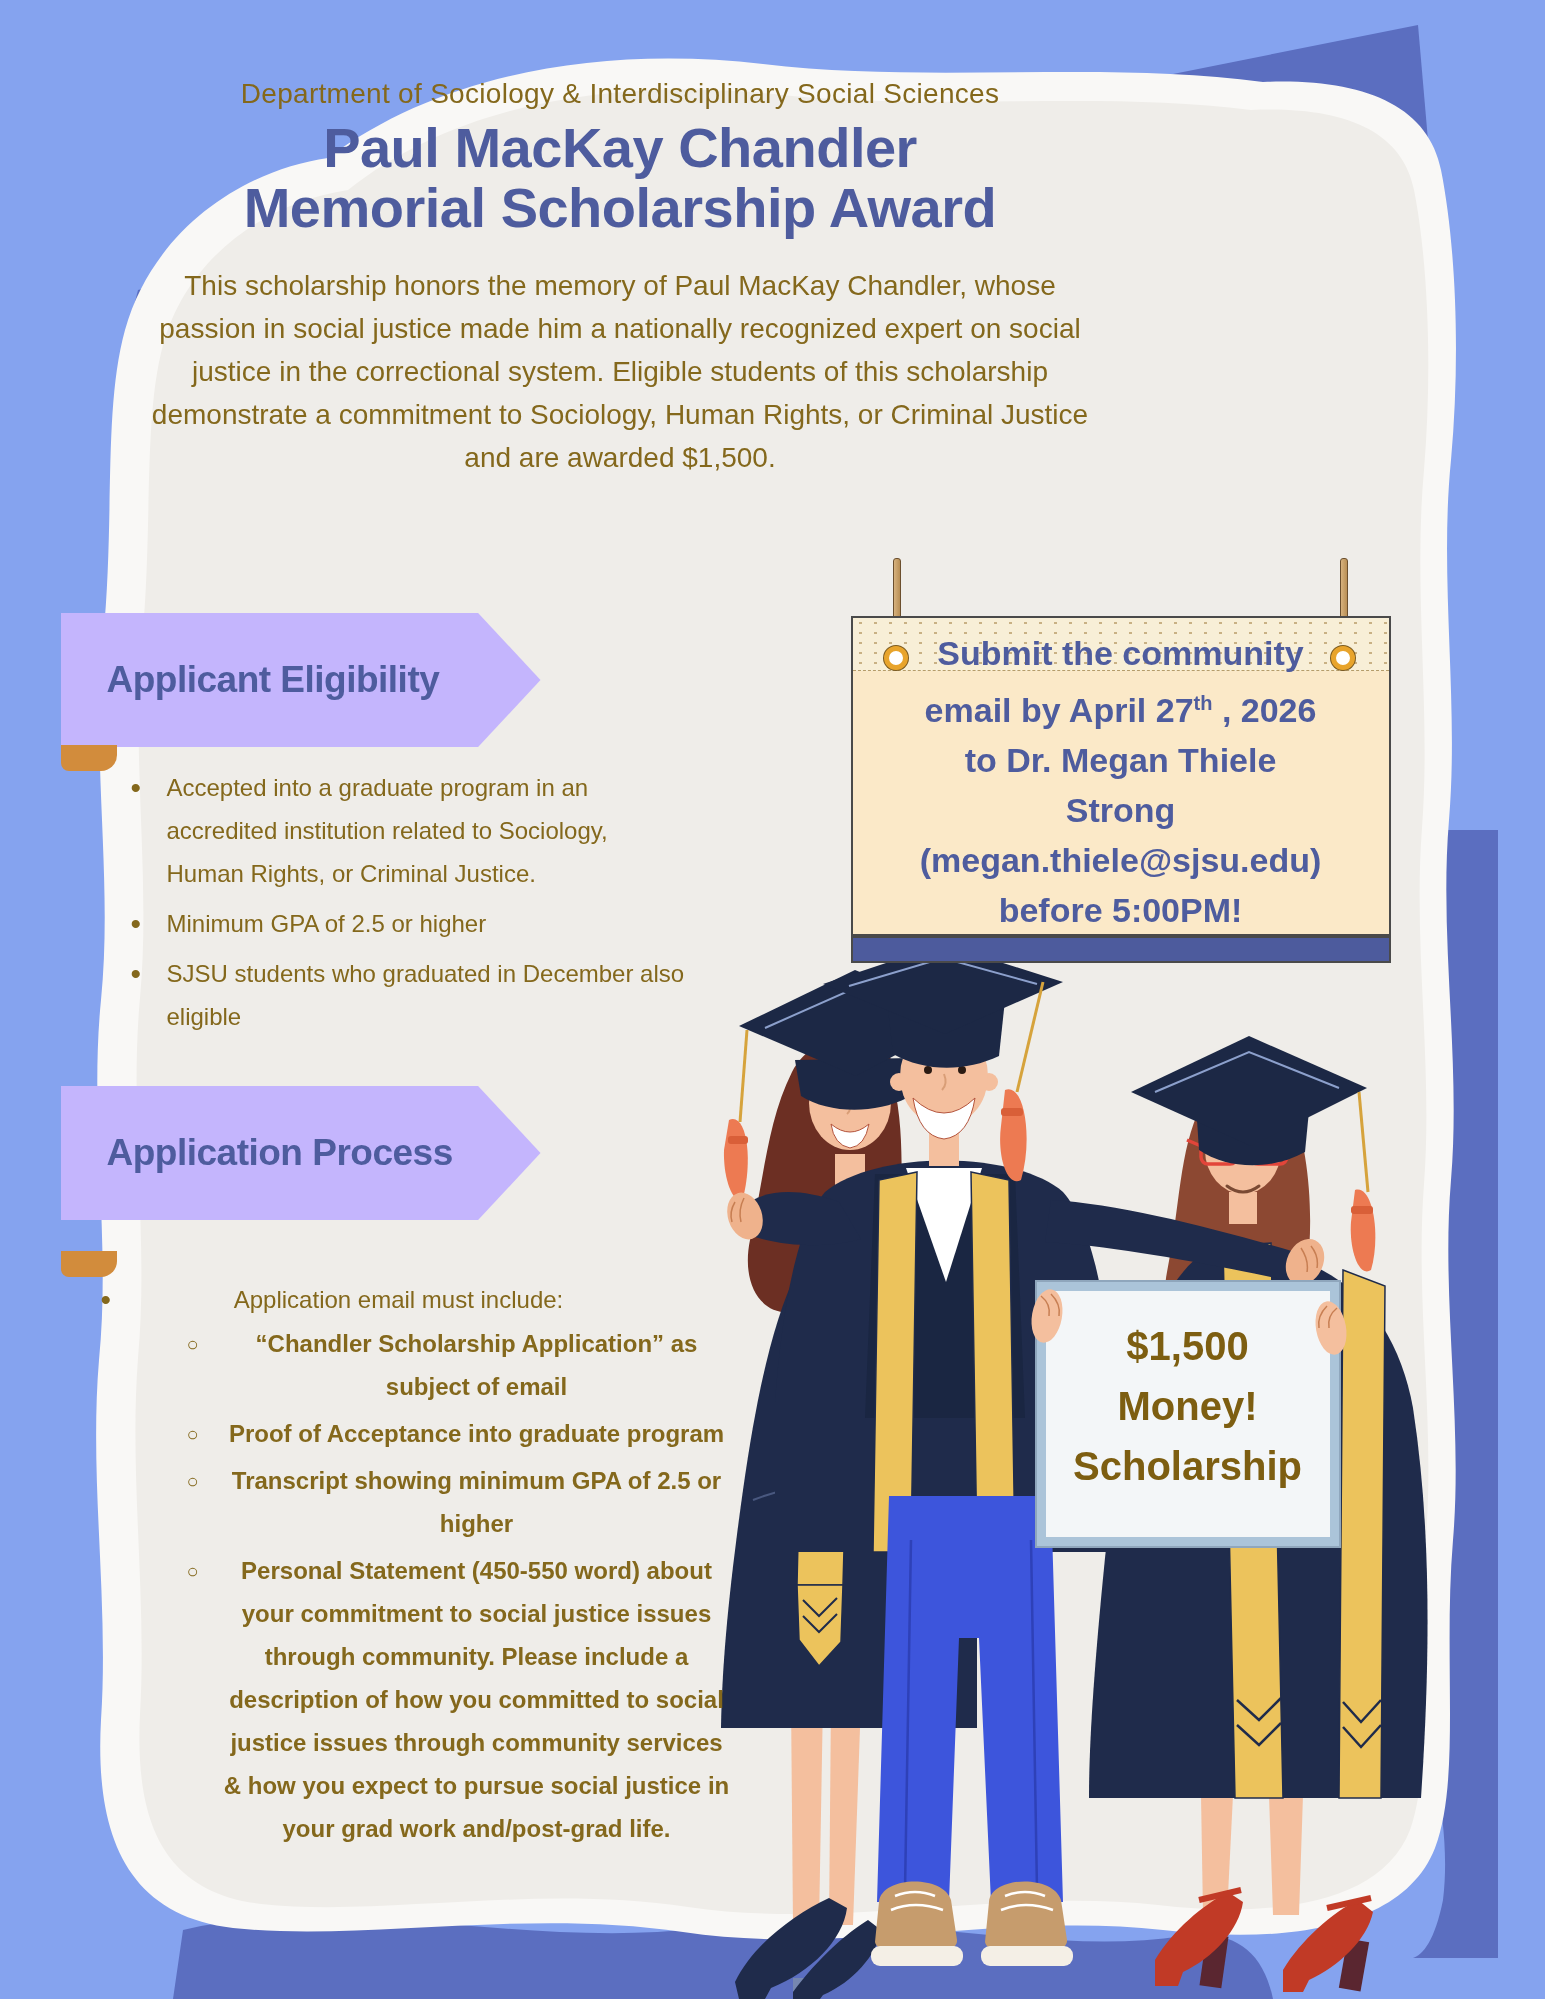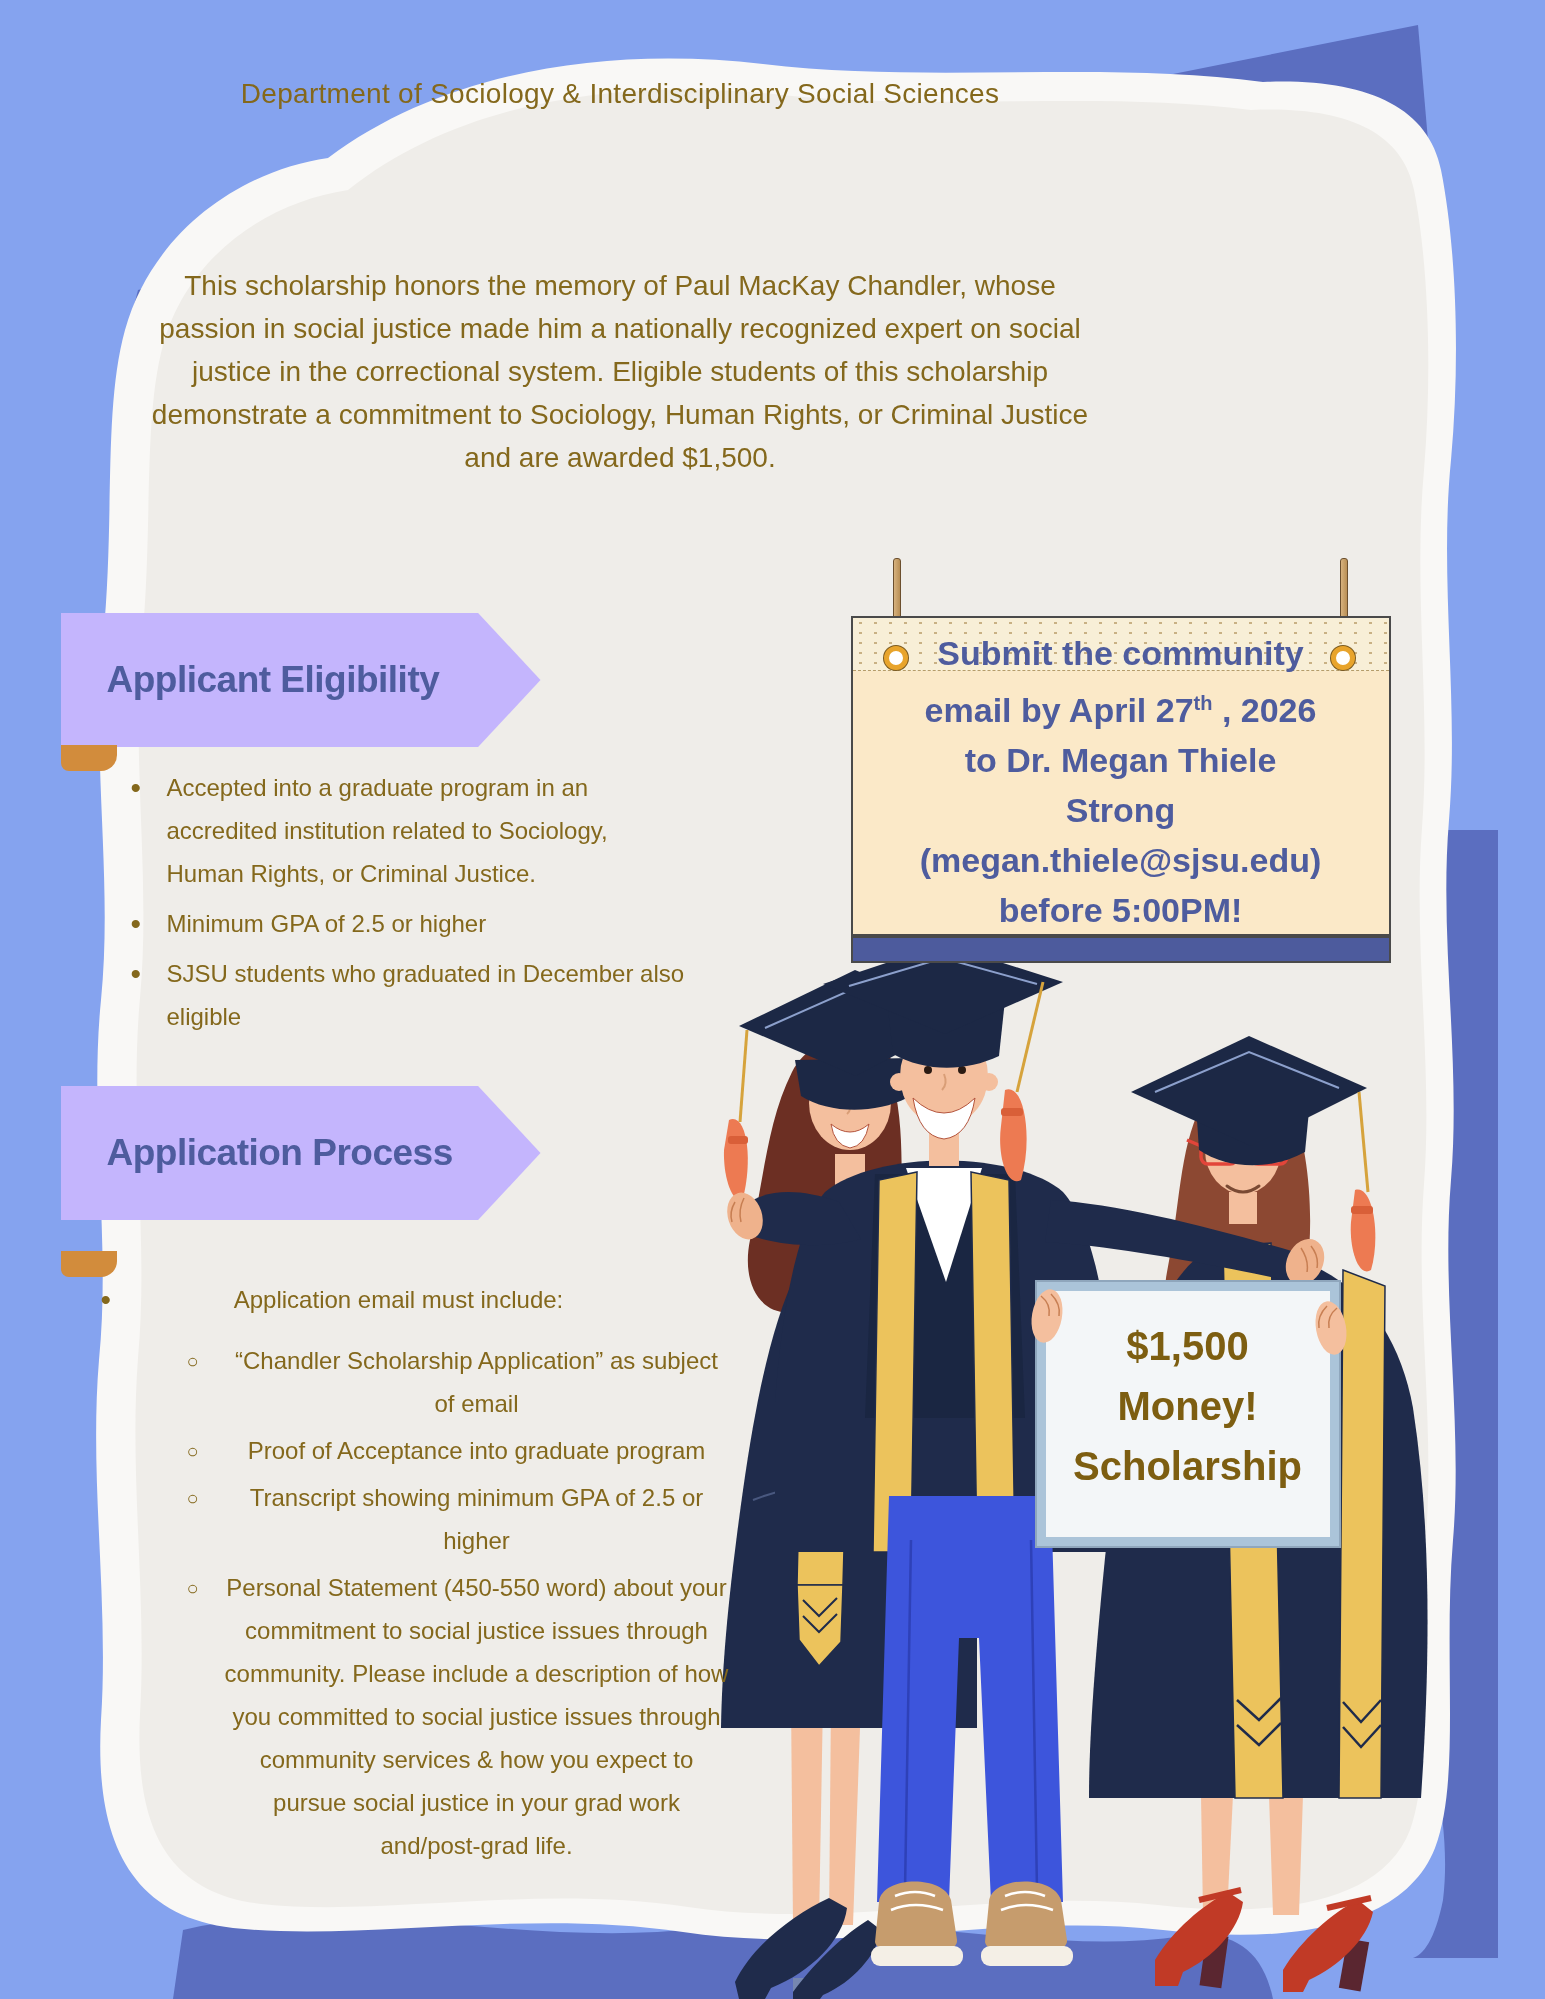--- a/index.html
+++ b/index.html
@@ -21,21 +21,21 @@
           clip-path:polygon(0 0,87% 0,100% 50%,87% 100%,0 100%);}
   .banner .bt{display:block;padding-left:46px;line-height:134px;font-weight:bold;
               font-size:37px;letter-spacing:-.5px;color:#4E5C9E;white-space:nowrap;}
   .fold{left:58px;width:56px;height:26px;background:#D28C3C;
         border-radius:0 0 16px 8px;}
 
   
   ul{margin:0;padding:0;list-style:none;color:#84681C;font-size:24px;line-height:43px;}
   ul.l1>li{position:relative;padding-left:36px;margin-bottom:7px;width:524px;}
   ul.l1>li::before{content:"•";position:absolute;left:0;top:0;font-size:30px;}
-  ul.l2{margin-left:48px;margin-top:18px;}
+  ul.l2{margin-left:48px;margin-top:1px;font-weight:bold;}
   ul.l2>li{position:relative;padding-left:38px;margin-bottom:4px;width:508px;}
   ul.l2>li::before{content:"○";position:absolute;left:2px;top:1px;font-size:20px;}
 
   
   .note{left:848px;top:616px;width:540px;height:320px;background:#FBE9C8;
         border:2px solid #4A4A4A;box-sizing:border-box;}
   .note-strip{position:absolute;left:0;top:0;width:100%;height:52px;background:#F8EFD7;
         background-image:radial-gradient(#C9B184 1.3px,transparent 1.5px);
         background-size:15px 10px;border-bottom:1px dashed #B59C6A;}
   .note-text{position:absolute;left:0;top:10px;width:100%;text-align:center;
@@ -62,20 +62,24 @@
     <rect width="1545" height="1999" fill="#85A3EF"></rect>
     <path d="M135,290 C100,420 120,560 105,700 C93,815 115,880 150,920 C220,960 320,940 330,880 L330,320 C300,280 200,270 135,290 Z" fill="#5B6EC0"></path>
     <path d="M1140,80 L1415,25 L1428,175 L1140,140 Z" fill="#5B6EC0"></path>
     <path d="M1385,830 C1425,950 1405,1090 1435,1230 C1458,1340 1448,1470 1420,1600 C1408,1720 1452,1800 1440,1900 C1432,1940 1420,1955 1410,1958 L1495,1958 L1495,830 Z" fill="#5B6EC0"></path>
     <path d="M180,1930 C340,1892 520,1950 700,1928 C880,1906 1040,1958 1180,1936 C1230,1929 1260,1950 1270,1999 L170,1999 Z" fill="#5B6EC0"></path>
     <path d="M325,158 C240,170 150,230 122,330 C100,410 112,520 100,640 C88,760 110,880 98,1000 C86,1120 108,1240 96,1360 C86,1480 106,1600 98,1720 C92,1830 120,1915 230,1928 C360,1942 520,1908 680,1932 C840,1956 1000,1912 1160,1930 C1280,1944 1400,1930 1432,1848 C1458,1780 1440,1660 1450,1540 C1460,1420 1438,1300 1448,1180 C1458,1060 1436,940 1446,820 C1456,700 1436,580 1448,460 C1458,350 1452,240 1438,170 C1425,105 1360,78 1260,82 C1100,60 930,84 760,64 C600,46 440,72 325,158 Z" fill="#F9F8F6"></path>
     <path d="M345,190 C265,202 185,255 160,345 C140,420 150,525 139,642 C128,760 148,878 137,998 C126,1118 146,1238 135,1358 C126,1476 144,1596 137,1714 C132,1816 156,1892 258,1904 C380,1917 530,1884 685,1907 C840,1930 1000,1888 1155,1905 C1268,1918 1378,1905 1407,1830 C1430,1766 1414,1652 1423,1536 C1432,1420 1412,1302 1421,1184 C1430,1066 1410,946 1419,828 C1428,710 1410,590 1421,470 C1430,362 1424,255 1411,190 C1399,130 1340,106 1248,110 C1095,90 935,112 770,94 C615,78 455,102 345,190 Z" fill="#EFEDE9"></path>
   </svg>
 
   <div class="abs dept">Department of Sociology &amp; Interdisciplinary Social Sciences</div>
+  <div class="abs title">
+    <div>Paul MacKay Chandler</div>
+    <div>Memorial Scholarship Award</div>
+  </div>
   <div class="abs intro">
     <div>This scholarship honors the memory of Paul MacKay Chandler, whose</div>
     <div>passion in social justice made him a nationally recognized expert on social</div>
     <div>justice in the correctional system. Eligible students of this scholarship</div>
     <div>demonstrate a commitment to Sociology, Human Rights, or Criminal Justice</div>
     <div>and are awarded $1,500.</div>
   </div>
 
   <div class="abs banner" style="top:613px;">
     <span class="bt">Applicant Eligibility</span>

